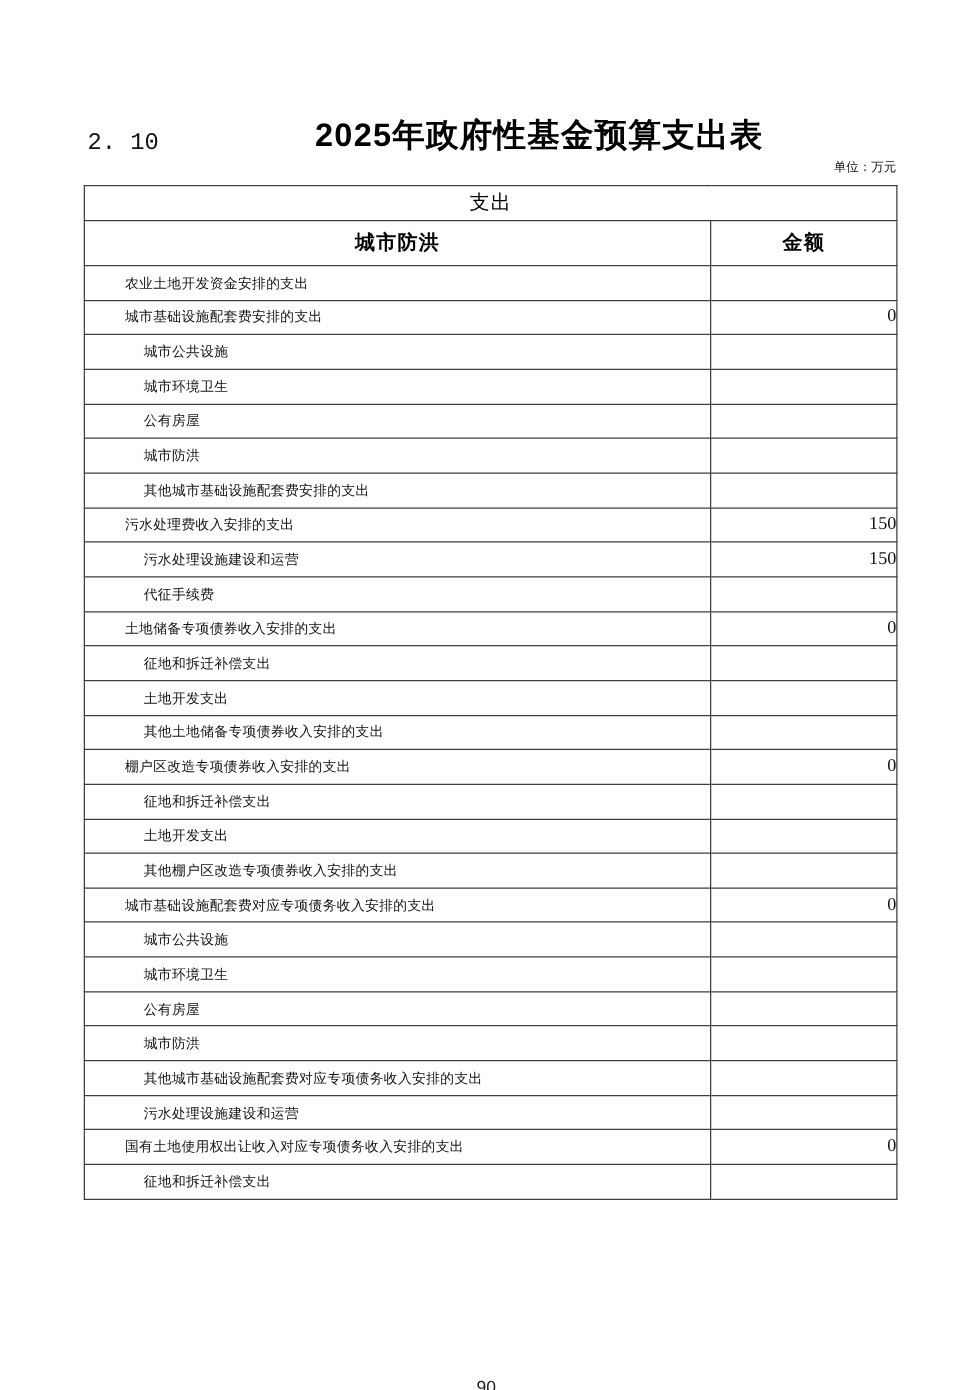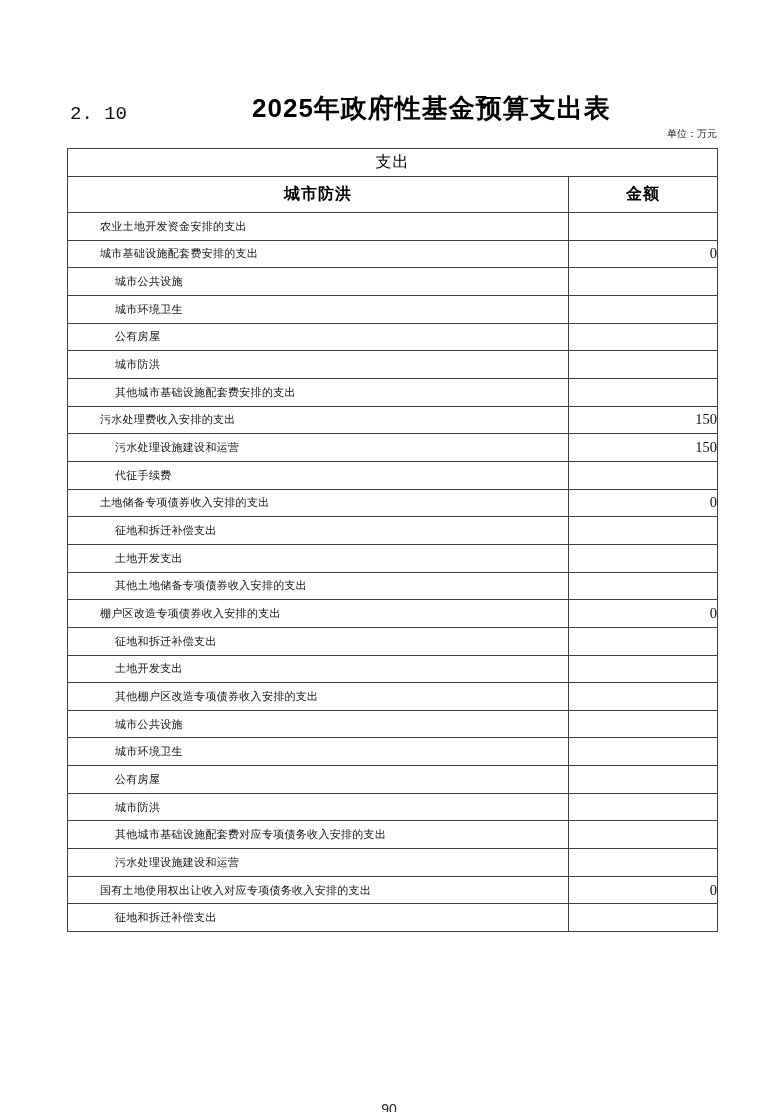--- a/index.html
+++ b/index.html
@@ -158,20 +158,24 @@
       </tr>
       <tr>
         <td class="item-name level-2">土地开发支出</td>
         <td class="amount"></td>
       </tr>
       <tr>
         <td class="item-name level-2">其他棚户区改造专项债券收入安排的支出</td>
         <td class="amount"></td>
       </tr>
       <tr>
+        <td class="item-name level-1">城市基础设施配套费对应专项债务收入安排的支出</td>
+        <td class="amount">0</td>
+      </tr>
+      <tr>
         <td class="item-name level-2">城市公共设施</td>
         <td class="amount"></td>
       </tr>
       <tr>
         <td class="item-name level-2">城市环境卫生</td>
         <td class="amount"></td>
       </tr>
       <tr>
         <td class="item-name level-2">公有房屋</td>
         <td class="amount"></td>

